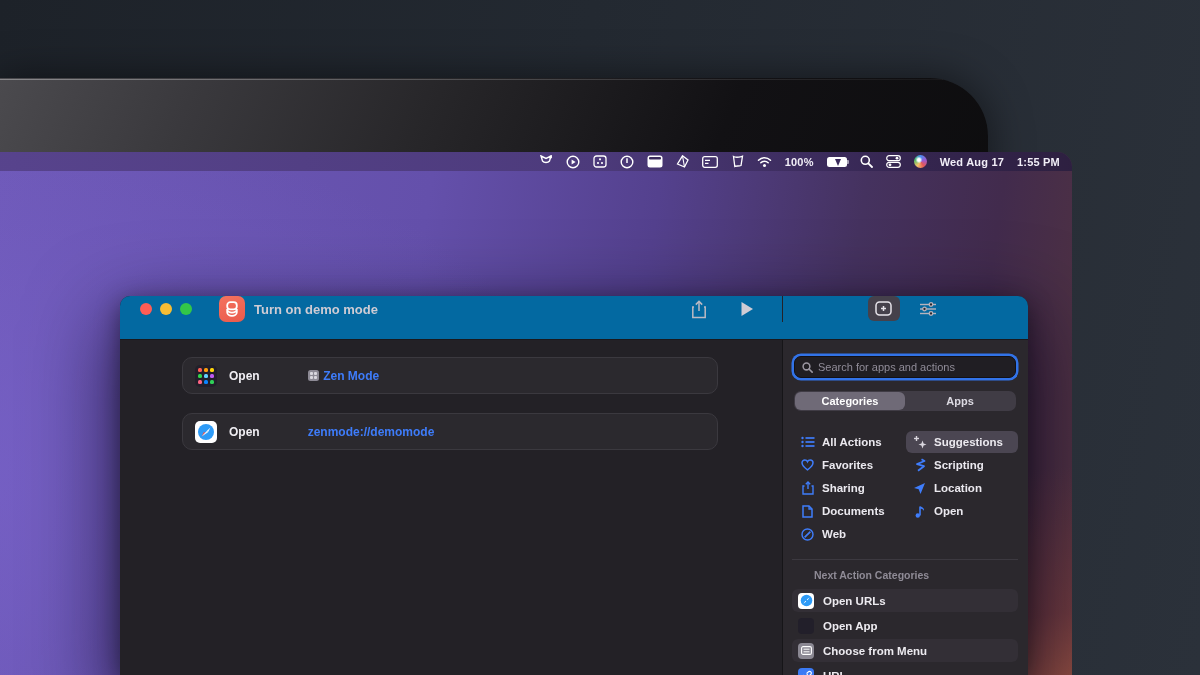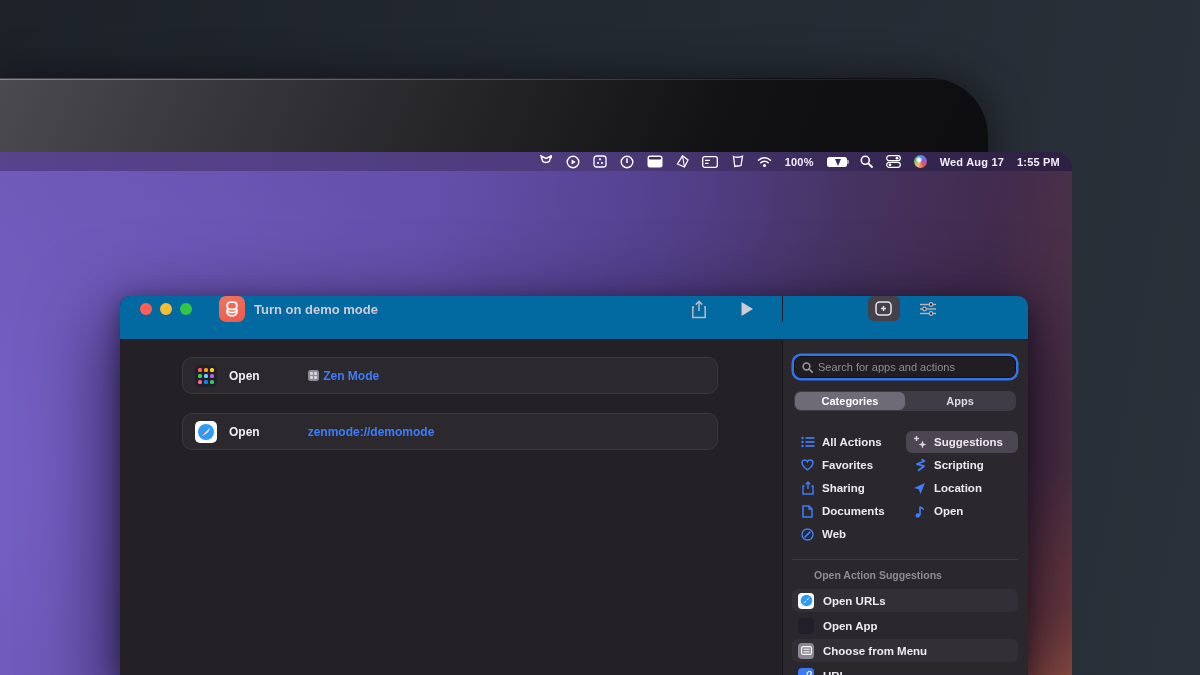--- a/index.html
+++ b/index.html
@@ -399,21 +399,21 @@
                       <line x1="5" y1="10.5" x2="5" y2="1.5" stroke="#3f7dfb" stroke-width="1.6"></line>
                       <path d="M5 1.5 C7 1.8 8.5 2.8 9 4.5 L9 6 C8.5 4.3 7 3.5 5 3.4 Z" fill="#3f7dfb"></path>
                     </svg>
                   </span>
                 <span>Open</span>
               </div>
             </div>
           </div>
 
           <hr class="side-sep">
-          <div class="sug-header">Open Action Suggestions</div>
+          <div class="sug-header">Next Action Categories</div>
 
           <div>
             <div class="sug-row alt">
               <span class="s-icon s-white">
                   <svg width="13" height="13" viewBox="0 0 18 18">
                     <circle cx="9" cy="9" r="8" fill="#2e9bf7"></circle>
                     <polygon points="13.4,4.6 9.4,7.6 10.4,8.6" fill="#fff"></polygon>
                     <polygon points="4.6,13.4 8.6,10.4 7.6,9.4" fill="#fff"></polygon>
                   </svg>
                 </span>

